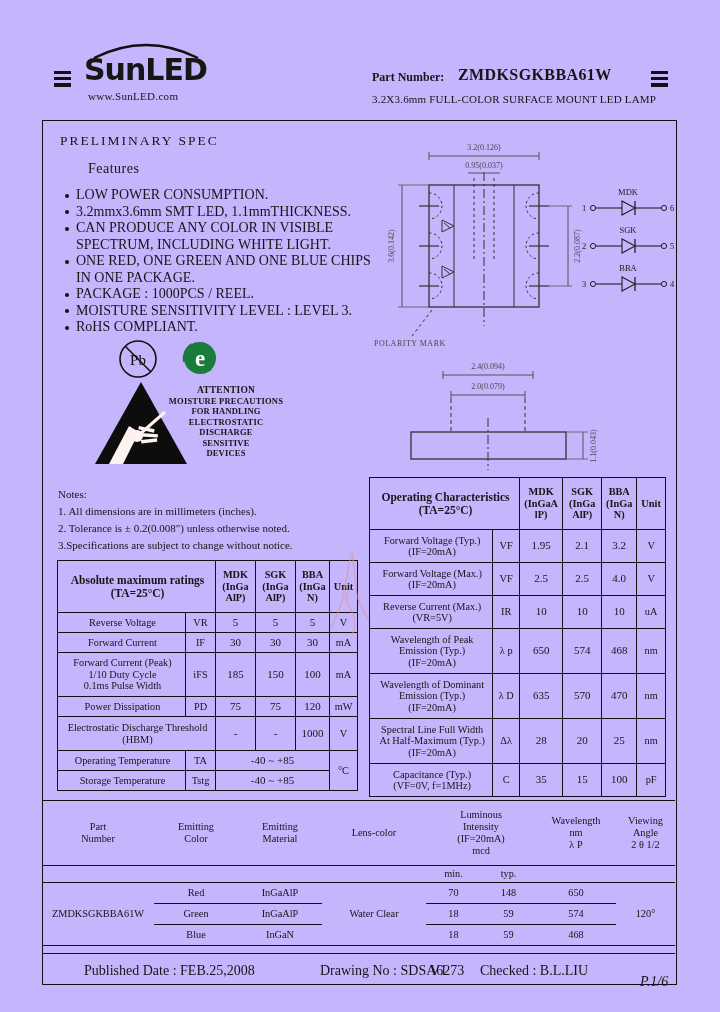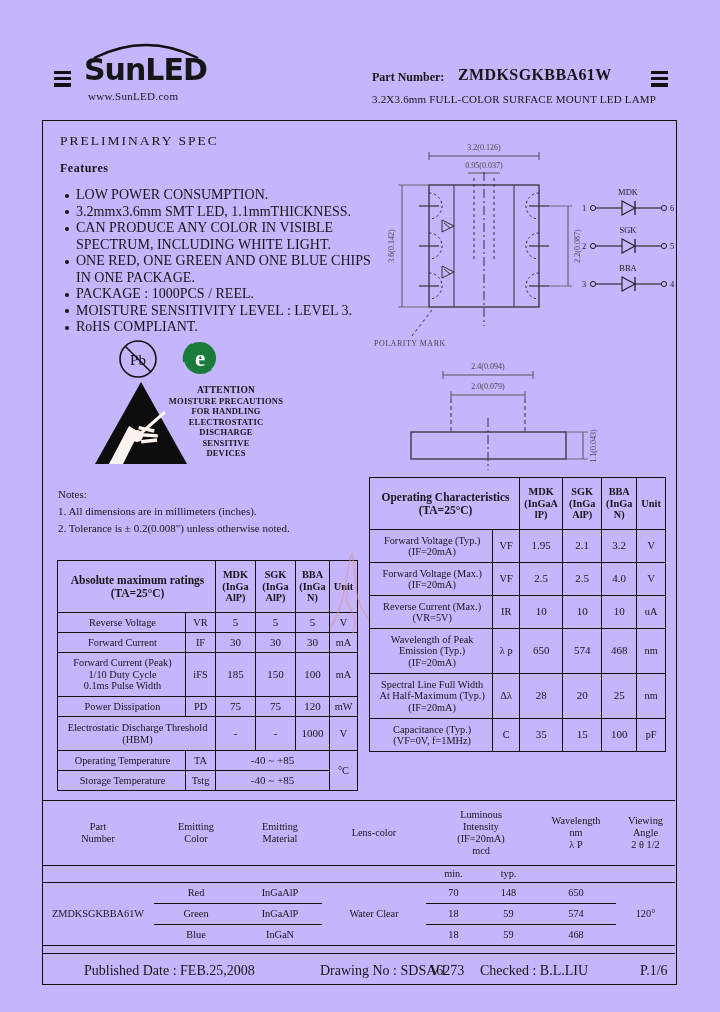--- a/index.html
+++ b/index.html
@@ -14,21 +14,21 @@
   .site{font-size:11px;letter-spacing:.3px;}
   .pn-label{font-weight:bold;font-size:12px;}
   .pn{font-weight:bold;font-size:16px;letter-spacing:.4px;}
   .subtitle{font-size:11px;letter-spacing:.2px;}
   .bars div{width:17px;height:3.2px;background:#111;margin:3px 0;}
 
   
   .frame{border:1.6px solid #111;}
 
   .prelim{font-size:13.5px;letter-spacing:2px;}
-  .feat-title{font-size:12px;font-weight:bold;letter-spacing:.5px;}
+  .feat-title{font-size:14px;font-weight:normal;letter-spacing:.5px;margin-left:28px;}
   ul.features{list-style:none;margin:6px;padding:0;font-size:14px;line-height:16.5px;width:312px;}
   ul.features li{padding-left:12px;position:relative;}
   ul.features li::before{content:"";position:absolute;left:1px;top:6.5px;width:4px;height:4px;border-radius:50%;background:#111;}
 
   .attention{font-size:8.5px;line-height:10.5px;text-align:center;font-weight:bold;letter-spacing:.2px;}
   .attention .t{font-size:9.5px;}
 
   .notes{font-size:11px;line-height:17px;}
 
   table.spec{border-collapse:collapse;table-layout:fixed;}
@@ -124,20 +124,21 @@
     <div>ELECTROSTATIC</div>
     <div>DISCHARGE</div>
     <div>SENSITIVE</div>
     <div>DEVICES</div>
   </div>
 
   <div class="abs notes" style="left:58px;top:486px;">
     <div>Notes:</div>
     <div>1. All dimensions are in millimeters (inches).</div>
     <div>2. Tolerance is ± 0.2(0.008") unless otherwise noted.</div>
+    <div>3.Specifications are subject to change without notice.</div>
   </div>
 
   <svg class="abs" style="left:372px;top:140px;" width="235" height="210">
     <text class="dimtxt" x="112" y="10" text-anchor="middle">3.2(0.126)</text>
     <line x1="57" y1="16" x2="167" y2="16" stroke="#555" stroke-width="1"></line>
     <line x1="57" y1="12" x2="57" y2="20" stroke="#555" stroke-width="1"></line>
     <line x1="167" y1="12" x2="167" y2="20" stroke="#555" stroke-width="1"></line>
     <text class="dimtxt" x="112" y="28" text-anchor="middle">0.95(0.037)</text>
     <line x1="102" y1="33" x2="122" y2="33" stroke="#555" stroke-width="1"></line>
     <line x1="96" y1="33" x2="102" y2="33" stroke="#555" stroke-width="1"></line>
@@ -378,20 +379,30 @@
       <td>uA</td>
     </tr>
     <tr style="height:45px;">
       <td class="param pl">Wavelength of Peak
 Emission (Typ.)
 (IF=20mA)</td>
       <td>λ p</td>
       <td class="val">650</td>
       <td class="val">574</td>
       <td class="val">468</td>
+      <td>nm</td>
+    </tr>
+    <tr style="height:45px;">
+      <td class="param pl">Wavelength of Dominant
+Emission (Typ.)
+(IF=20mA)</td>
+      <td>λ D</td>
+      <td class="val">635</td>
+      <td class="val">570</td>
+      <td class="val">470</td>
       <td>nm</td>
     </tr>
     <tr style="height:45px;">
       <td class="param pl">Spectral Line Full Width
 At Half-Maximum (Typ.)
 (IF=20mA)</td>
       <td>Δλ</td>
       <td class="val">28</td>
       <td class="val">20</td>
       <td class="val">25</td>
@@ -477,16 +488,16 @@
       </tr>
     </tbody>
       </table>
   </div>
 
   <div class="abs footer" style="left:42px;top:953px;width:633px;height:30px;">
     <span class="abs" style="left:42px;top:9px;">Published Date : FEB.25,2008</span>
     <span class="abs" style="left:278px;top:9px;">Drawing No : SDSA6273</span>
     <span class="abs" style="left:388px;top:9px;">V1</span>
     <span class="abs" style="left:438px;top:9px;">Checked : B.L.LIU</span>
-    <span class="abs" style="left:598px;top:9px;">P.1/6</span>
+    <span class="abs" style="left:598px;top:20px;font-style:italic;">P.1/6</span>
   </div>
 
 </div>
 
 </body></html>

